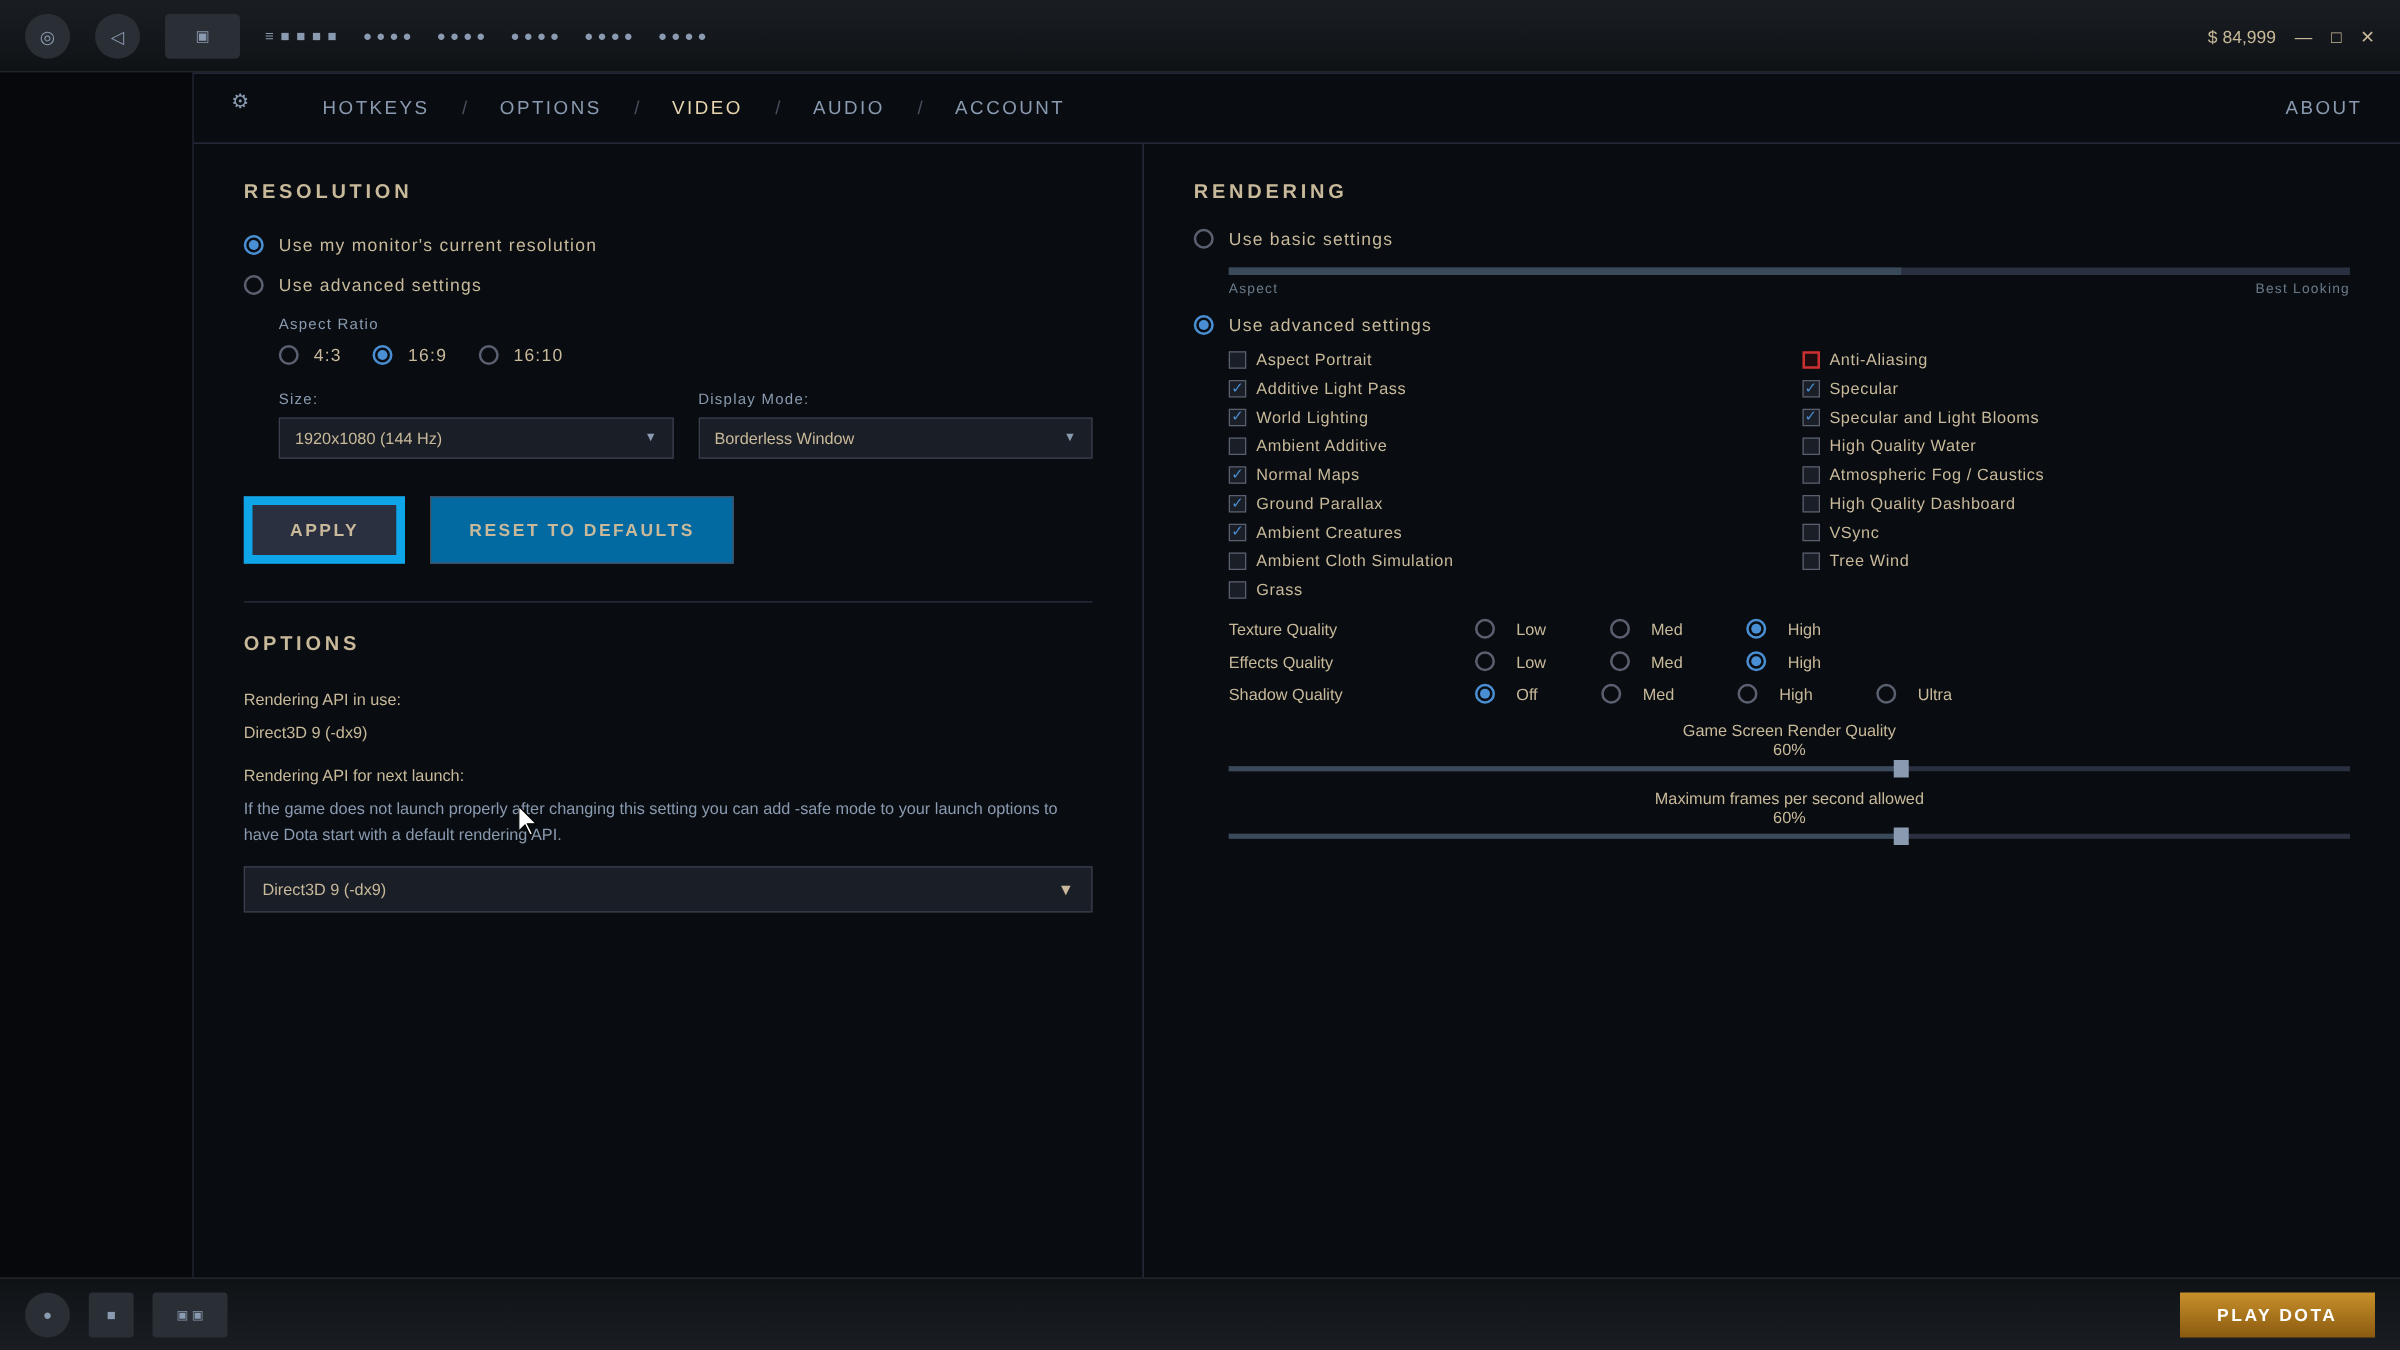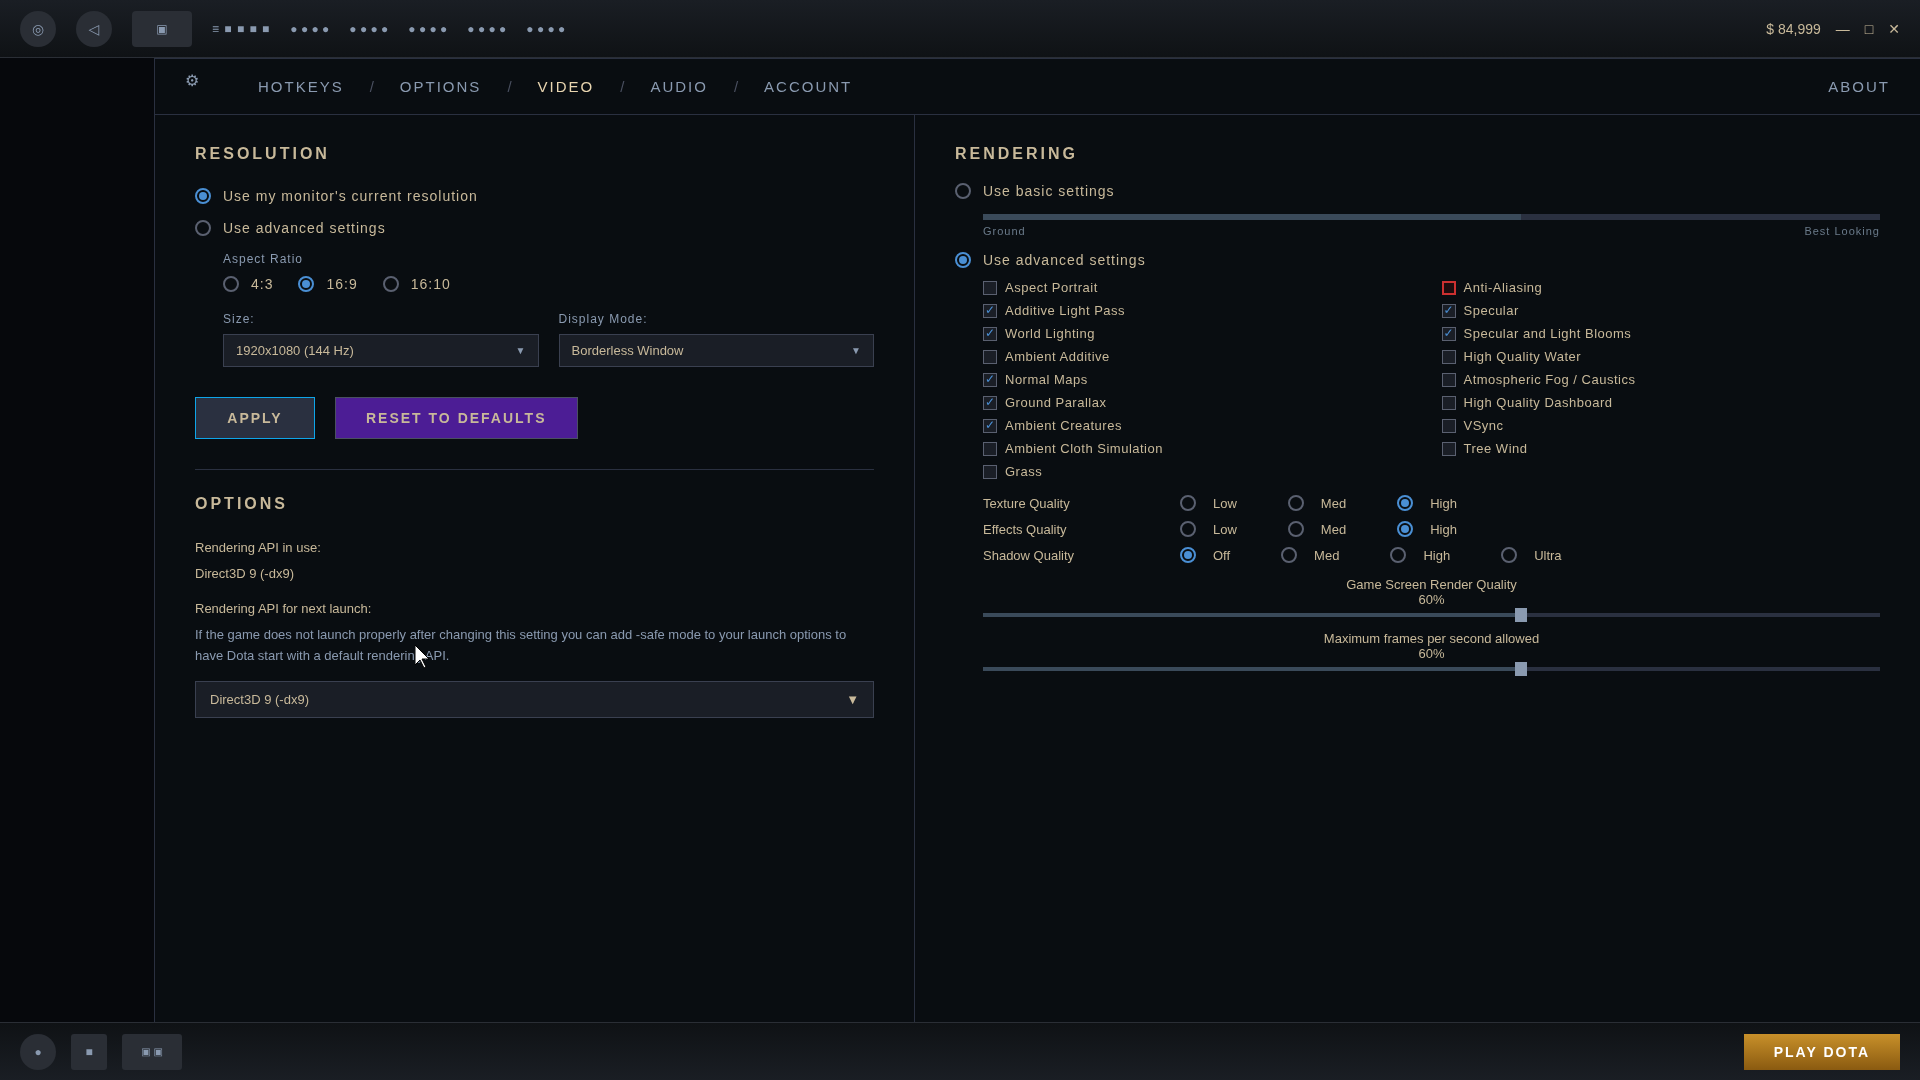--- a/index.html
+++ b/index.html
@@ -251,26 +251,26 @@
       letter-spacing: 2px;
       text-transform: uppercase;
       cursor: pointer;
       border: none;
       font-weight: 600;
     }
 
     .btn-apply {
       background: #2a3040;
       color: #c8b99a;
-      border: 1px solid #0ea5e9;
+      border: 7px solid #0ea5e9;
       min-width: 120px;
     }
 
     .btn-reset {
-      background: #4c1d95;
+      background: #0369a1;
       color: #c8b99a;
       border: 1px solid #4a5060;
       min-width: 170px;
     }
 
     
     .options-section {
       margin-top: 30px;
       border-top: 1px solid #2a3040;
       padding-top: 25px;
@@ -613,21 +613,21 @@
       <div class="render-radio-row">
         <div class="radio-input" style="margin-right:12px;"></div>
         <span class="radio-label">Use basic settings</span>
       </div>
 
       <div class="quality-slider-container" style="padding: 0 0 0 28px;">
         <div class="quality-slider-track">
           <div class="quality-slider-fill" style="width: 60%;"></div>
         </div>
         <div class="quality-slider-labels">
-          <span>Ground</span>
+          <span>Aspect</span>
           <span>Best Looking</span>
         </div>
       </div>
 
       <div class="render-radio-row" style="margin-top:10px;">
         <div class="radio-input checked" style="margin-right:12px;"></div>
         <span class="radio-label">Use advanced settings</span>
       </div>
 
       <div style="display:flex; gap: 20px; margin-top: 12px; margin-left: 28px;">

